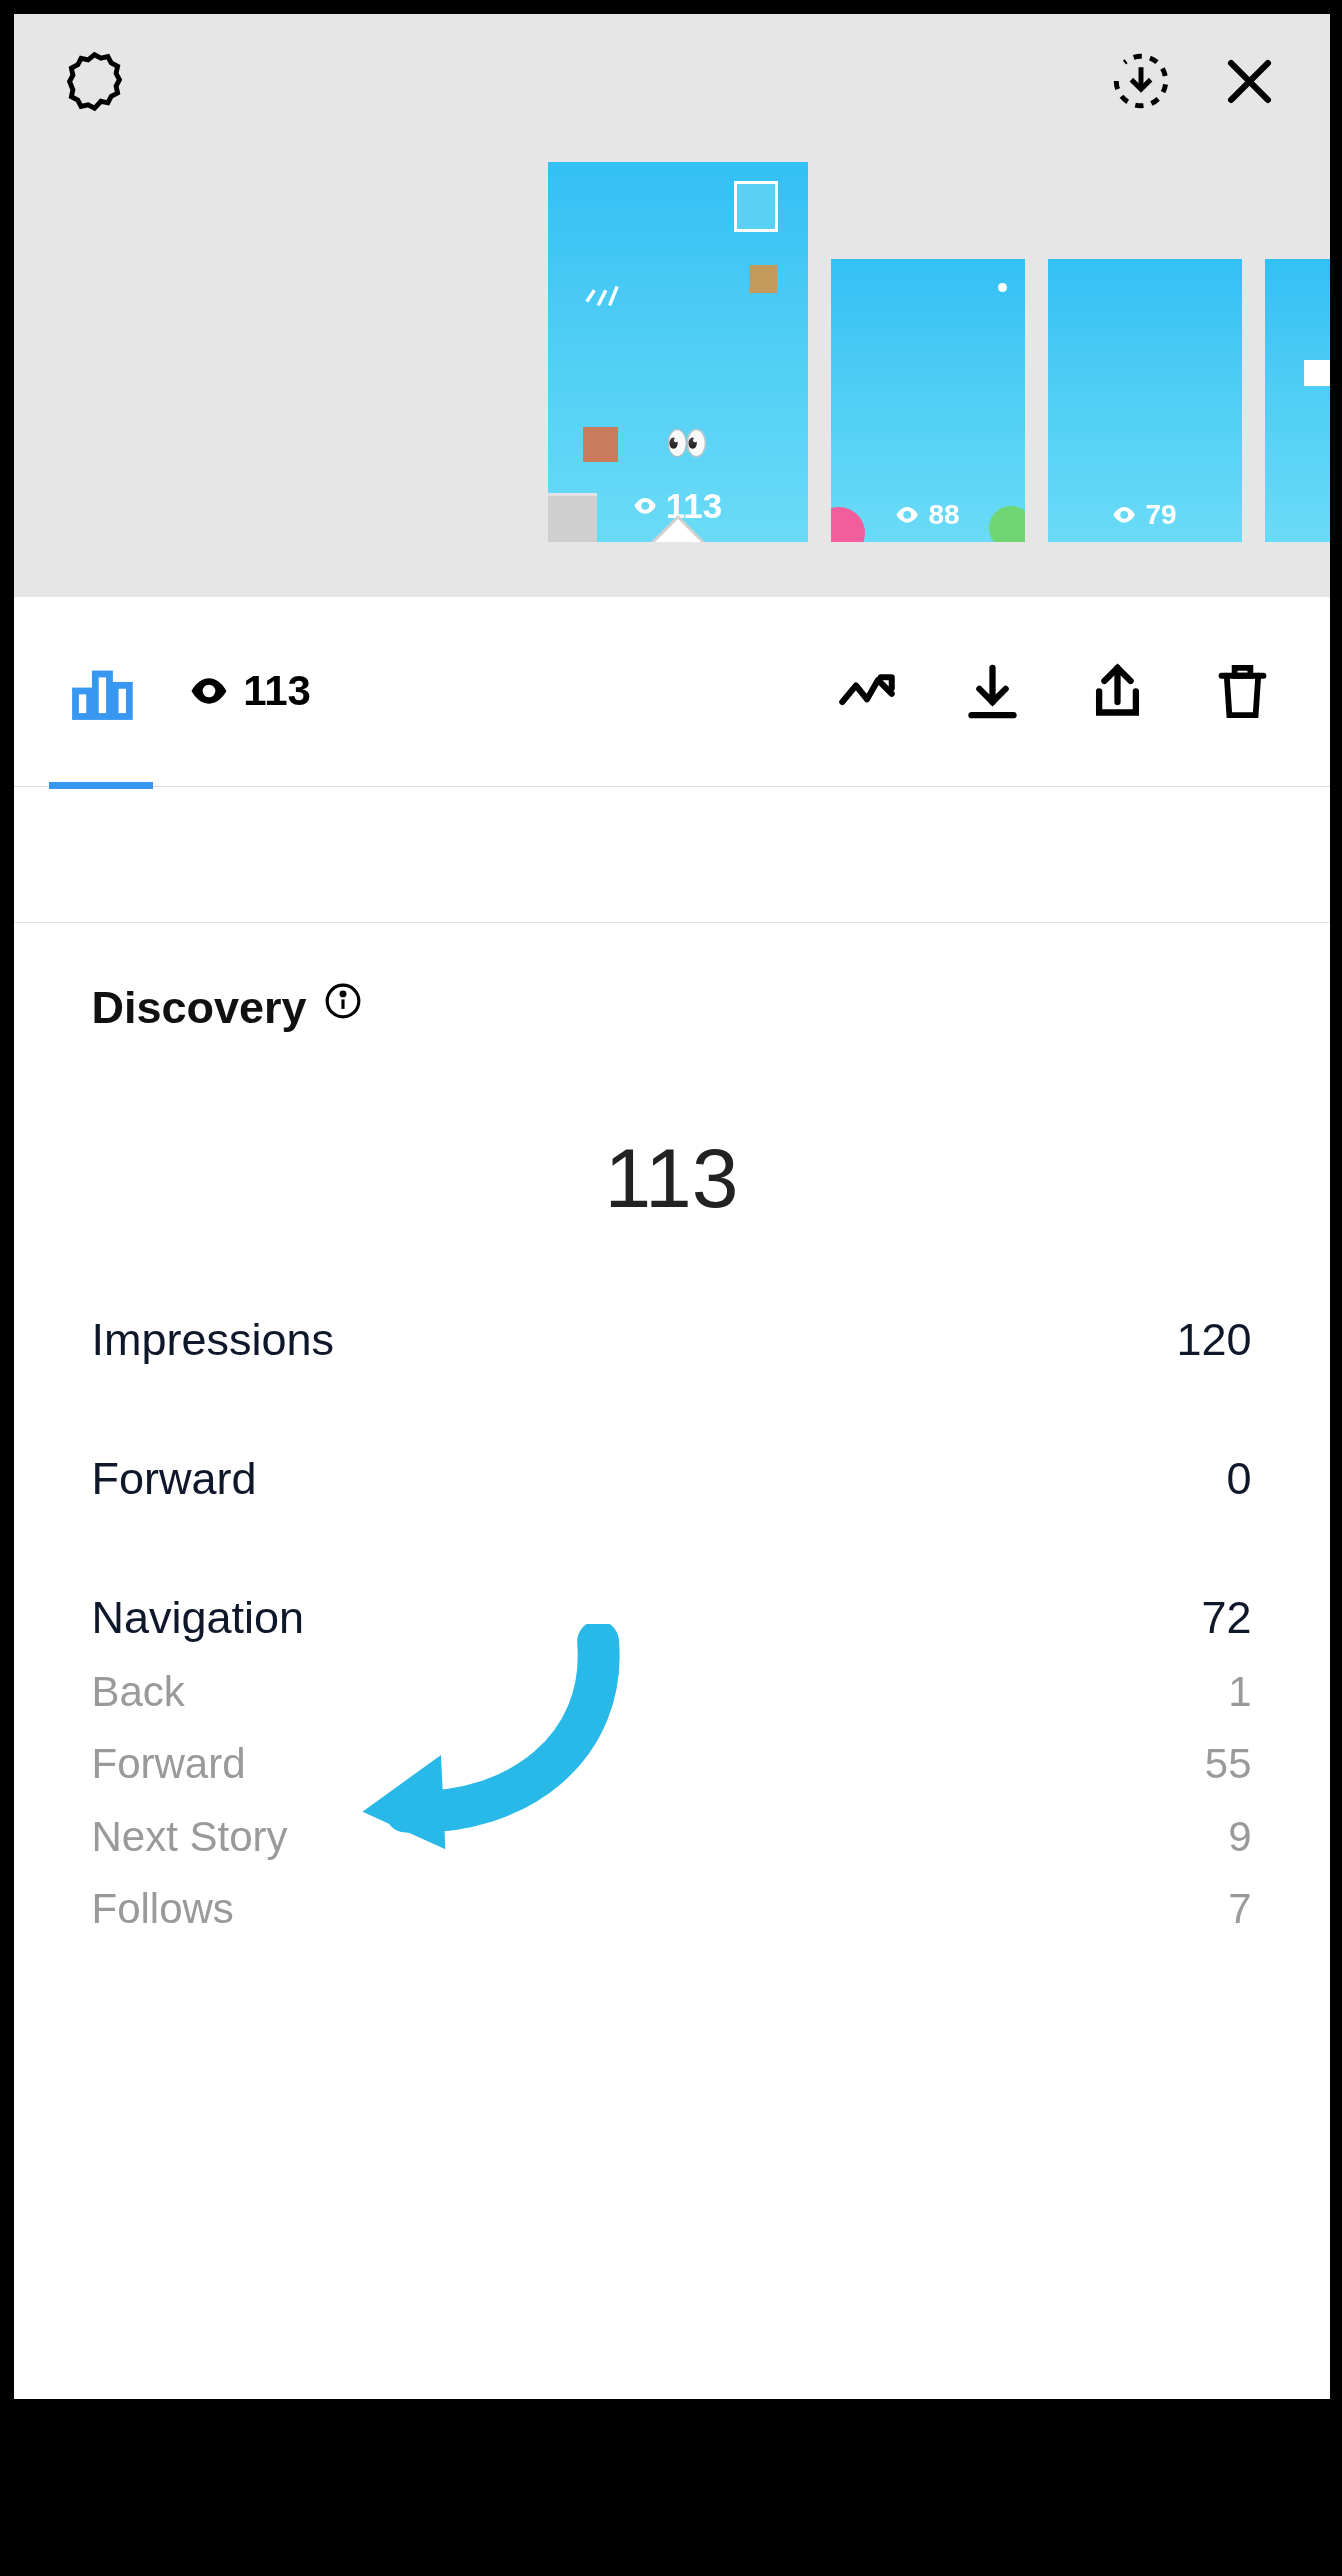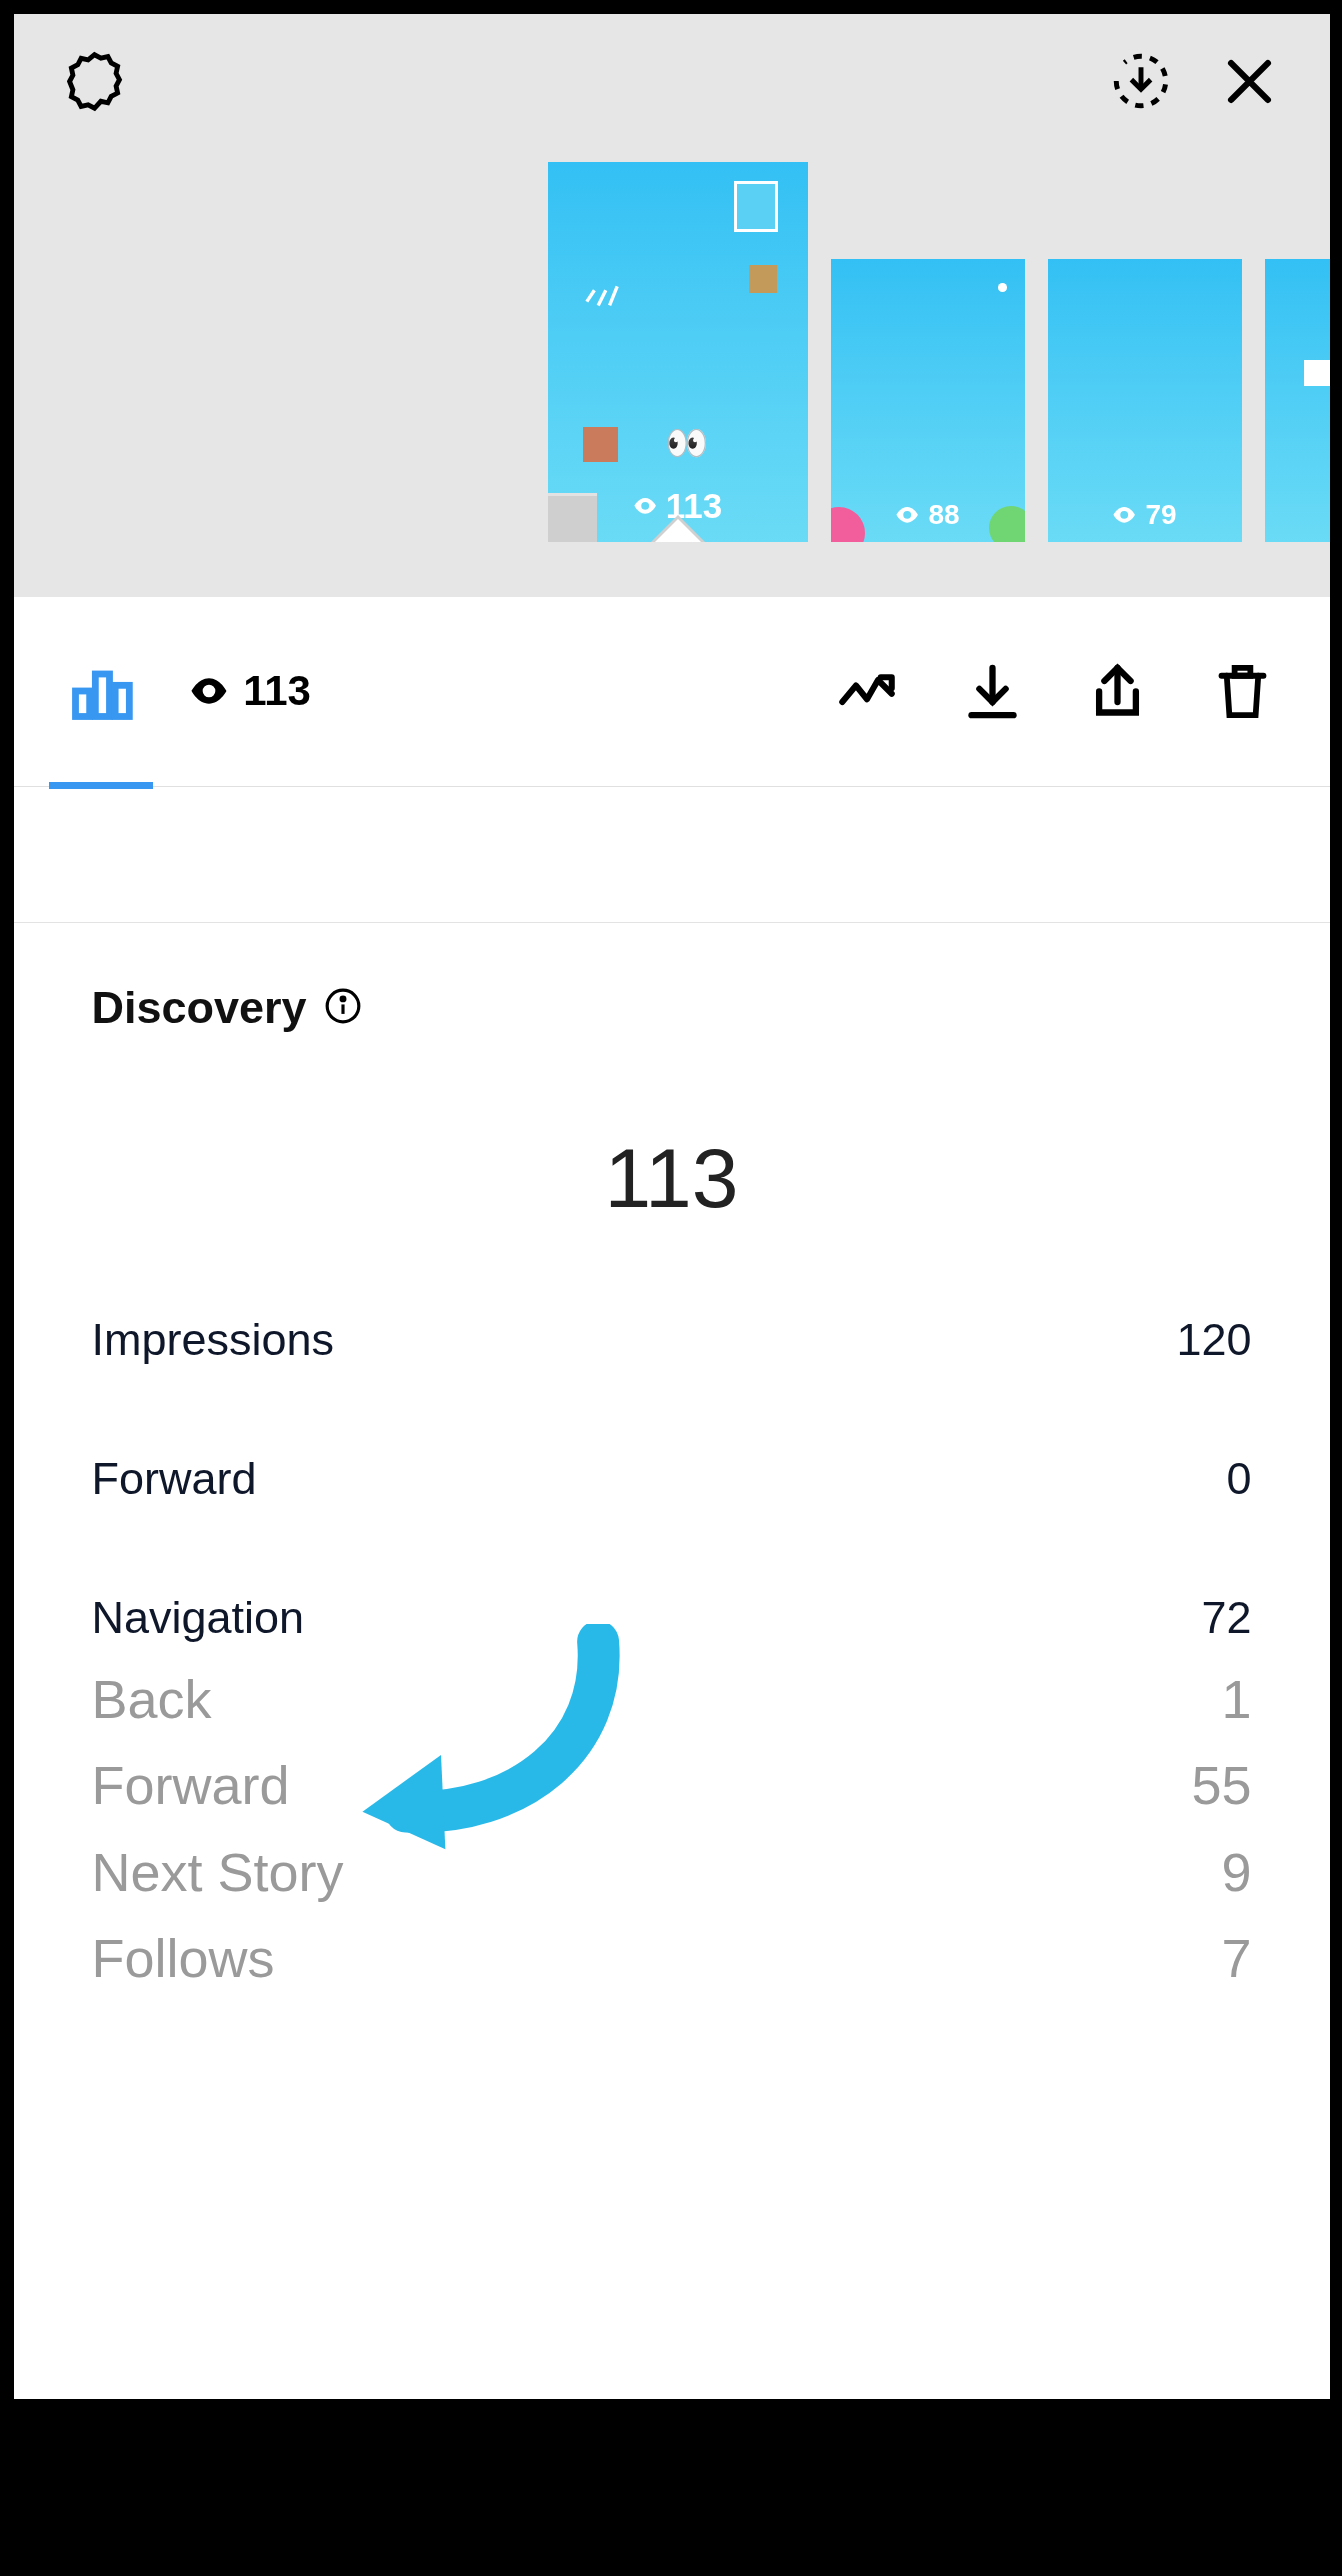--- a/index.html
+++ b/index.html
@@ -43,27 +43,27 @@
   .toolbar-left { display: flex; align-items: center; gap: 52px; }
   .toolbar-right { display: flex; align-items: center; gap: 52px; }
   .tab-active { position: relative; }
   .tab-active::after { content: ""; position: absolute; left: -15.7px; right: -15.7px; bottom: -61px; height: 7px; background: #3897f0; }
   .view-count { display: flex; align-items: center; gap: 15.7px; font-size: 42px; font-weight: 700; color: #000; }
 
   .spacer-row { height: 136px; border-bottom: 1.7px solid #e3e3e3; }
 
   
   .section { padding: 59px 78px 35px 78px; }
-  .section-title-row { display: flex; align-items: center; gap: 17.4px; }
+  .section-title-row { display: flex; gap: 17.4px; }
   .section-title { font-size: 45px; font-weight: 700; color: #111; }
   .big-number { text-align: center; font-size: 84px; font-weight: 500; color: #222; margin-top: 96px; }
   .subtitle { text-align: center; font-size: 42px; color: #9a9a9a; margin-top: 5.2px; }
 
   .stat-row { display: flex; justify-content: space-between; font-size: 45px; color: #0f172a; margin-top: 87px; }
-  .sub-row { display: flex; justify-content: space-between; font-size: 54px; color: #9a9a9a; margin-top: 24.4px; }
+  .sub-row { display: flex; justify-content: space-between; font-size: 42px; color: #9a9a9a; margin-top: 24.4px; }
 
   
   .anno-arrow { position: absolute; left: 331px; top: 1610px; width: 288px; height: 227px; pointer-events: none; }
 </style>
 </head>
 <body>
 
 <div class="frame">
 
   <div class="top-area">

